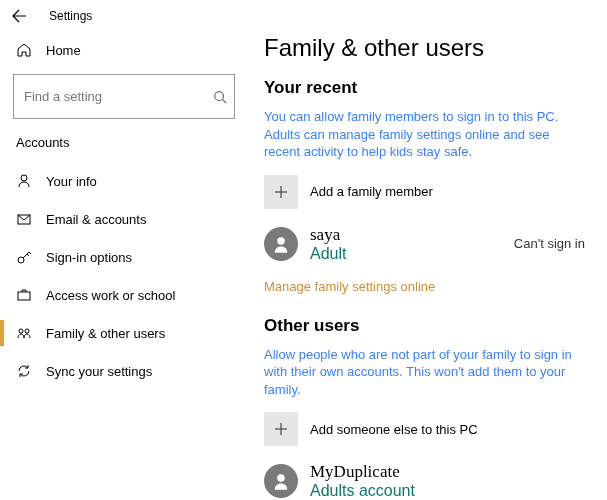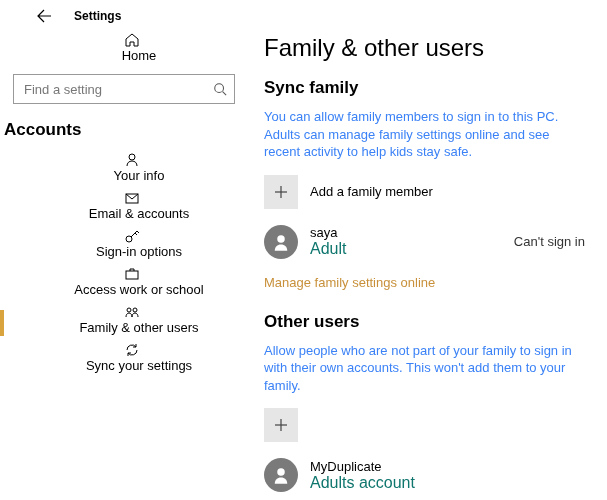--- a/index.html
+++ b/index.html
@@ -1,44 +1,44 @@
 <!DOCTYPE html>
 <html><head>
   <meta charset="utf-8">
   <style>
     * { margin: 0; padding: 0; box-sizing: border-box; font-family: "Segoe UI", sans-serif; }
     body { width: 607px; height: 500px; background: #fff; display: flex; flex-direction: column; overflow: hidden; }
-    .header { display: flex; align-items: center; height: 42px; padding-left: 28px; font-weight: bold; }
+    .header { display: flex; align-items: center; height: 42px; padding-left: 3px; }
     .back-btn { width: 32px; height: 32px; display: flex; align-items: center; justify-content: center; cursor: pointer; }
     .header-title { font-size: 12px; margin-left: 14px; color: #000; }
     .content { display: flex; flex: 1; }
     .sidebar { width: 248px; display: flex; flex-direction: column; }
-    .home-row { display: flex; align-items: center; height: 36px; padding-left: 16px; cursor: pointer; flex-direction: column; }
+    .home-row { display: flex; align-items: center; height: 36px; padding-left: 16px; cursor: pointer; }
     .home-row .icon { width: 16px; display: flex; align-items: center; justify-content: center; }
     .home-row .label { margin-left: 14px; font-size: 13px; color: #000; }
     .search-wrap { margin: 6px 13px 12px 13px; position: relative; }
-    .search-input { width: 100%; height: 30px; border: 1px solid #999; padding: 0 32px 0 10px; font-size: 13px; outline: none; }
+    .search-input { width: 100%; height: 45px; border: 1px solid #999; padding: 0 32px 0 10px; font-size: 13px; outline: none; }
     .search-input::placeholder { color: #777; }
     .search-icon { position: absolute; right: 8px; top: 50%; transform: translateY(-50%); }
-    .cat-header { font-size: 17px; font-weight: 700; padding: 4px 0 12px 4px; color: #000; }
-    .nav-item { display: flex; align-items: center; height: 38px; padding-left: 16px; cursor: pointer; position: relative; flex-direction: column; }
+    .cat-header { font-size: 13px; font-weight: 400; padding: 4px 0 12px 16px; color: #000; }
+    .nav-item { display: flex; align-items: center; height: 38px; padding-left: 16px; cursor: pointer; position: relative; }
     .nav-item .icon { width: 16px; display: flex; align-items: center; justify-content: center; }
     .nav-item .label { margin-left: 14px; font-size: 13px; color: #000; }
     .nav-item.active::before { content: ""; position: absolute; left: 0; top: 6px; bottom: 6px; width: 4px; background: #d9a43e; }
     .main { flex: 1; padding: 2px 22px 0 16px; overflow: hidden; }
     .page-title { font-size: 24px; font-weight: 400; margin-bottom: 16px; }
     .section-title { font-size: 17px; font-weight: 600; margin-bottom: 10px; }
     .section-desc { font-size: 13px; color: #3b82f6; margin-bottom: 14px; line-height: 1.35; }
     .action-row { display: flex; align-items: center; margin-bottom: 16px; cursor: pointer; }
     .plus-box { width: 34px; height: 34px; background: #e6e6e6; display: flex; align-items: center; justify-content: center; margin-right: 12px; }
     .action-label { font-size: 13px; }
     .user-row { display: flex; align-items: center; margin-bottom: 14px; }
     .avatar { width: 34px; height: 34px; border-radius: 50%; background: #7a7a7a; display: flex; align-items: center; justify-content: center; margin-right: 12px; flex-shrink: 0; }
     .user-info { display: flex; flex-direction: column; flex: 1; }
-    .user-name { font-size: 13px; }
+    .user-name { font-size: 17px; font-family: Liberation Serif, serif; }
     .user-sub { font-size: 16px; color: #0f766e; }
     .user-status { font-size: 13px; color: #333; }
     .link { font-size: 13px; color: #c8903a; cursor: pointer; margin-bottom: 22px; display: inline-block; }
     svg { display: block; }
   </style>
 </head>
 <body>
 
 <div class="header">
   <div class="back-btn">
@@ -123,21 +123,21 @@
             <path d="M12 2v3h-3M4 14v-3h3" stroke="#000" stroke-width="1" fill="none"></path>
           </svg>
         </span>
       <span class="label">Sync your settings</span>
     </div>
   </div>
 
   <div class="main">
     <h1 class="page-title">Family &amp; other users</h1>
 
-    <div class="section-title">Sync family</div>
+    <div class="section-title">Your recent</div>
     <div class="section-desc">You can allow family members to sign in to this PC. Adults can manage family settings online and see recent activity to help kids stay safe.</div>
 
     <div class="action-row">
       <div class="plus-box">
         <svg width="16" height="16" viewBox="0 0 16 16">
             <line x1="8" y1="2" x2="8" y2="14" stroke="#444" stroke-width="1.2"></line>
             <line x1="2" y1="8" x2="14" y2="8" stroke="#444" stroke-width="1.2"></line>
           </svg>
       </div>
       <div class="action-label">Add a family member</div>
@@ -162,20 +162,21 @@
     <div class="section-title">Other users</div>
     <div class="section-desc">Allow people who are not part of your family to sign in with their own accounts. This won't add them to your family.</div>
 
     <div class="action-row">
       <div class="plus-box">
         <svg width="16" height="16" viewBox="0 0 16 16">
             <line x1="8" y1="2" x2="8" y2="14" stroke="#444" stroke-width="1.2"></line>
             <line x1="2" y1="8" x2="14" y2="8" stroke="#444" stroke-width="1.2"></line>
           </svg>
       </div>
+      <div class="action-label">Add someone else to this PC</div>
     </div>
 
     <div class="user-row">
       <div class="avatar">
         <svg width="20" height="20" viewBox="0 0 16 16">
             <circle cx="8" cy="5.5" r="3" fill="#fff"></circle>
             <path d="M3 15c0-3 2-5 5-5s5 2 5 5z" fill="#fff"></path>
           </svg>
       </div>
       <div class="user-info">

